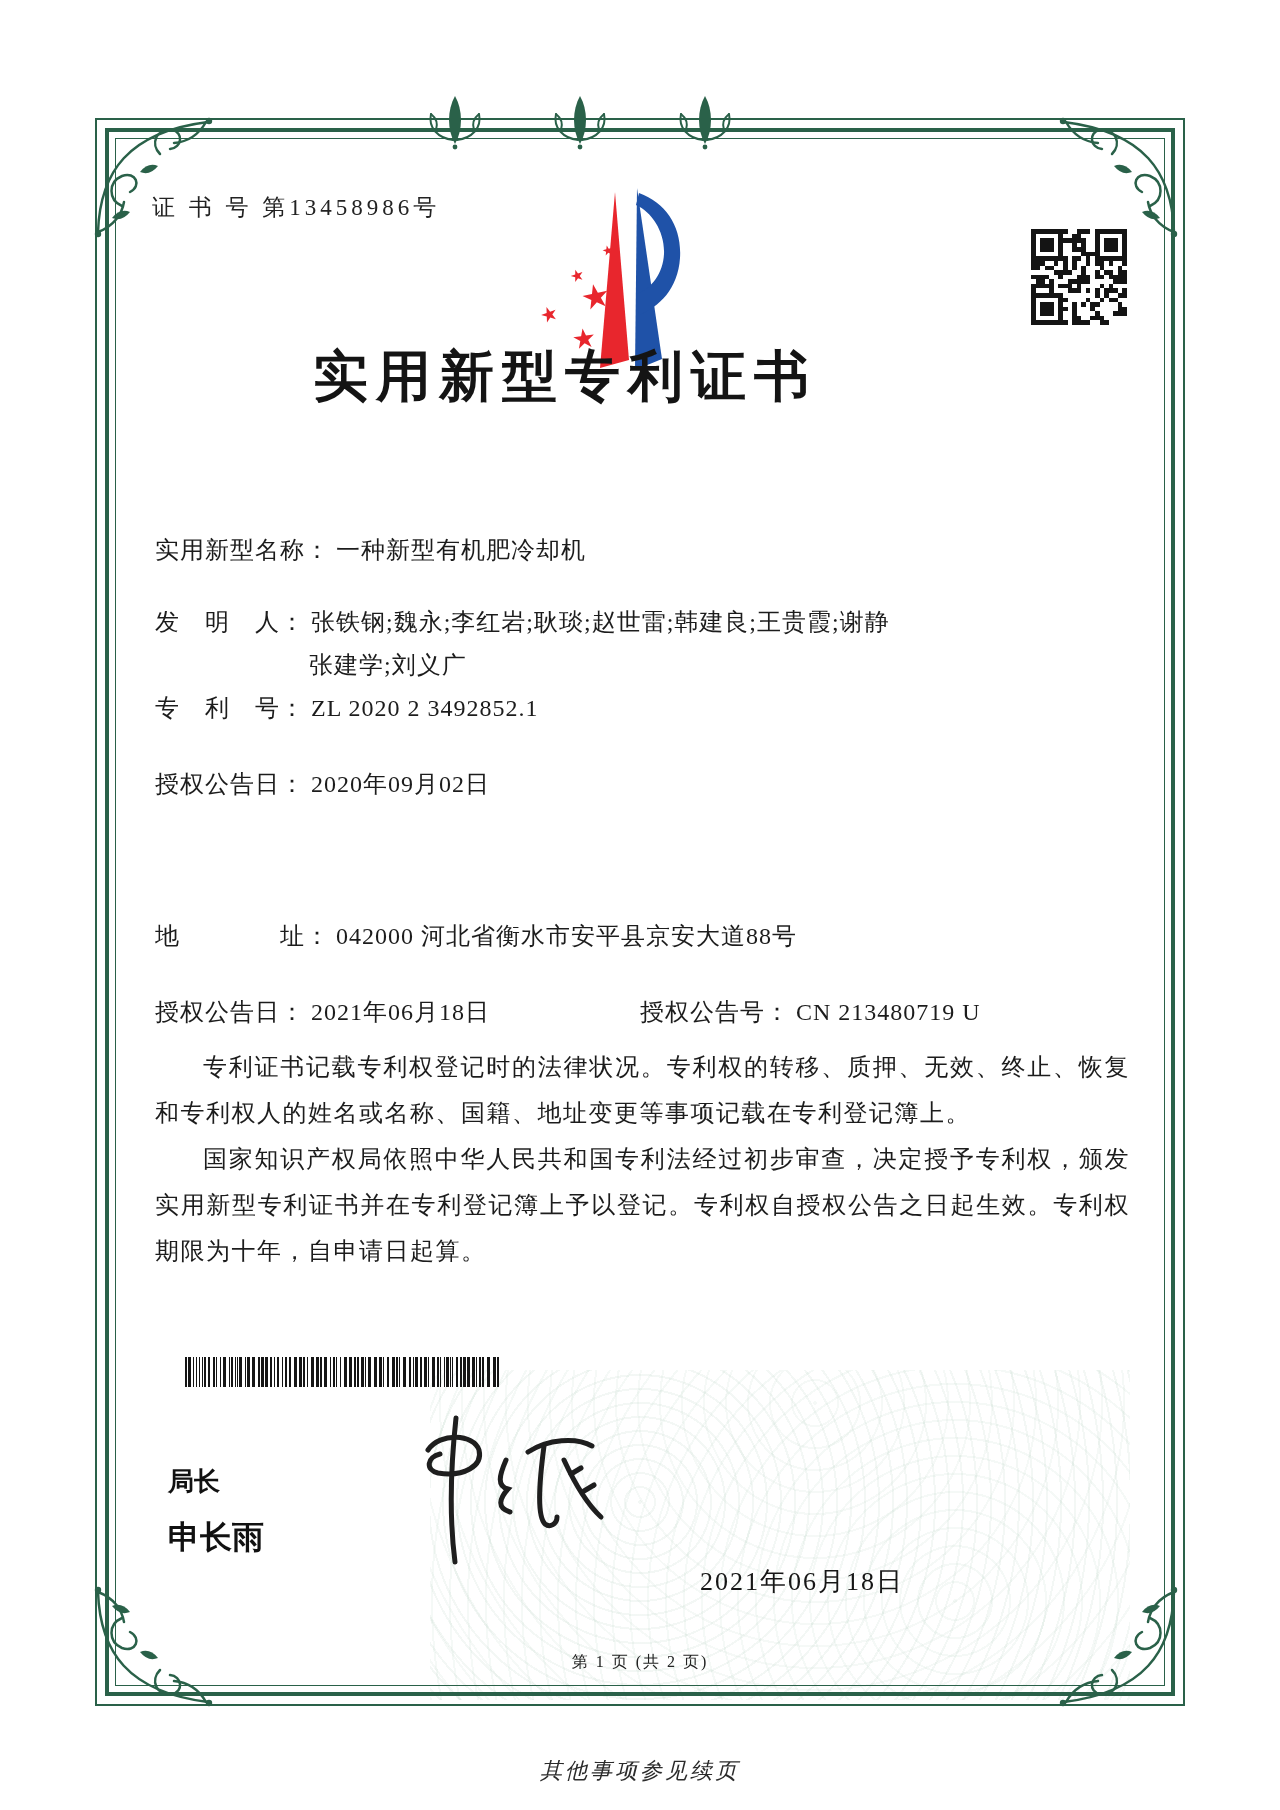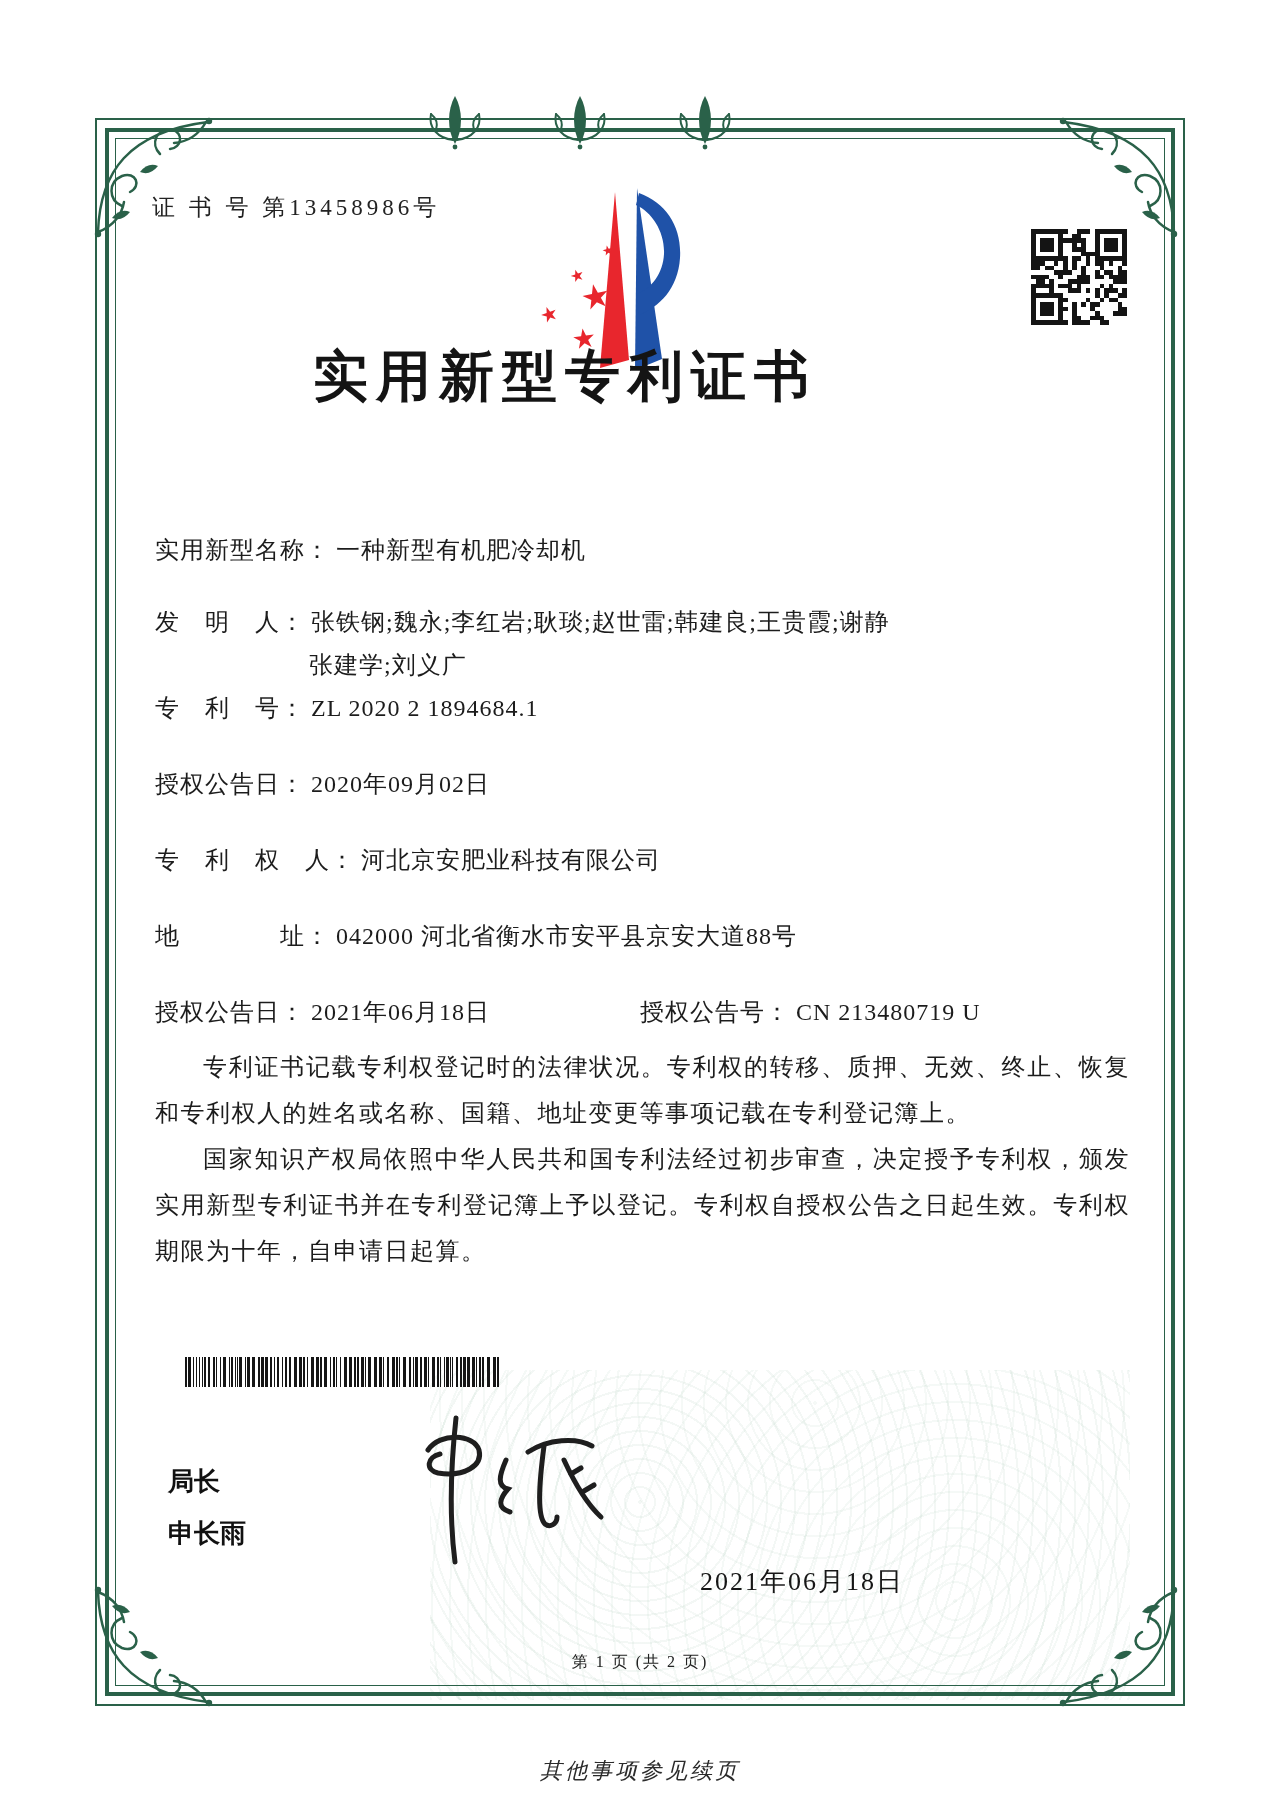--- a/index.html
+++ b/index.html
@@ -64,21 +64,21 @@
 
   
   .barcode { position:absolute; left:185px; top:1357px; width:328px; height:30px;
              display:flex; align-items:stretch; }
   .barcode i { display:block; height:100%; }
   .barcode i.b { background:#151515; }
 
   
   .sig-label  { position:absolute; left:168px; top:1464px; font-size:26px; font-weight:600;
                 font-family:"Liberation Sans","DejaVu Sans",sans-serif; color:#111; }
-  .sig-name   { position:absolute; left:168px; top:1516px; font-size:26px; font-weight:600;
+  .sig-name   { position:absolute; left:168px; top:1516px; font-size:32px; font-weight:600;
                 font-family:Liberation Mono, monospace; color:#111; }
   .signature  { position:absolute; left:378px; top:1404px; width:250px; height:175px; }
   .sign-date  { position:absolute; left:700px; top:1564px; font-size:26px; letter-spacing:2px; color:#161616; }
 
   
   .page-no { position:absolute; left:0; width:1280px; top:1652px; text-align:center;
              font-size:16px; letter-spacing:2px; color:#222; }
   .cont-note { position:absolute; left:0; width:1280px; top:1756px; text-align:center;
              font-size:22px; letter-spacing:3px; color:#2b2b2b; font-style:italic; }
 </style>
@@ -651,27 +651,24 @@
   <div class="field f-name">
     <span class="lab">实用新型名称：</span><span class="val">一种新型有机肥冷却机</span>
   </div>
   <div class="field f-inv">
     <span class="lab">发　明　人：</span><span class="val">张铁钢;魏永;李红岩;耿琰;赵世雷;韩建良;王贵霞;谢静</span>
   </div>
   <div class="field f-inv2">
     <span class="val">张建学;刘义广</span>
   </div>
   <div class="field f-pno">
-    <span class="lab">专　利　号：</span><span class="val">ZL 2020 2 1894684.1</span>
+    <span class="lab">专　利　号：</span><span class="val">ZL 2020 2 3492852.1</span>
   </div>
   <div class="field f-appdt">
     <span class="lab">授权公告日：</span><span class="val">2020年09月02日</span>
-  </div>
-  <div class="field f-owner">
-    <span class="lab">专　利　权　人：</span><span class="val">河北京安肥业科技有限公司</span>
   </div>
   <div class="field f-addr">
     <span class="lab">地　　　　址：</span><span class="val">042000 河北省衡水市安平县京安大道88号</span>
   </div>
   <div class="field f-grant">
     <span class="lab">授权公告日：</span><span class="val">2021年06月18日</span>
   </div>
   <div class="field f-grantno">
     <span class="lab">授权公告号：</span><span class="val">CN 213480719 U</span>
   </div>

